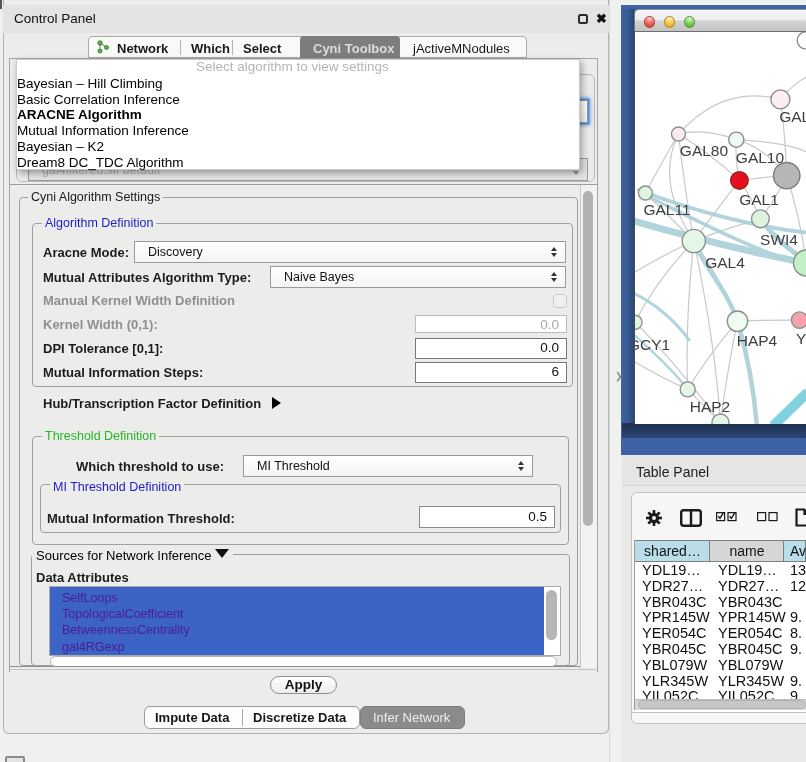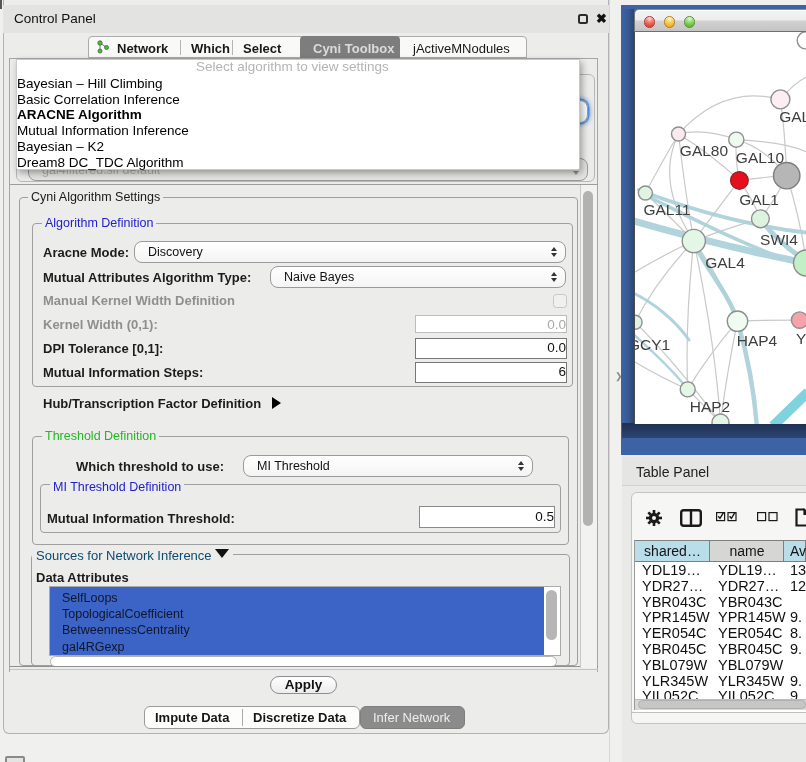--- a/index.html
+++ b/index.html
@@ -1,24 +1,24 @@
 <!DOCTYPE html>
 <html><head><meta charset="utf-8"><style>
 *{margin:0;padding:0;box-sizing:border-box}
 body{font-family:"Liberation Sans",sans-serif}
 #root{position:relative;width:806px;height:762px;overflow:hidden;background:#f0f0ee;font-family:"Liberation Sans",sans-serif}
 .abs{position:absolute}
 .lbl{position:absolute;font-size:13px;font-weight:bold;color:#1c1c1c;white-space:nowrap}
 .dis{color:#8f8f8f}
-.combo{position:absolute;background:linear-gradient(#ffffff,#f4f4f4);border:1px solid #9a9a9a;border-radius:8px;font-size:12.5px;color:#111}
+.combo{position:absolute;background:linear-gradient(#ffffff,#f4f4f4);border:1px solid #9a9a9a;border-radius:0;font-size:12.5px;color:#111}
 .combo .tx{position:absolute;left:13px;top:50%;transform:translateY(-50%);white-space:nowrap}
 .updn{position:absolute;right:8px;top:50%;transform:translateY(-50%);width:6px;height:12px}
 .updn:before{content:"";position:absolute;left:0;top:1px;border-left:3px solid transparent;border-right:3px solid transparent;border-bottom:4px solid #333}
 .updn:after{content:"";position:absolute;left:0;bottom:1px;border-left:3px solid transparent;border-right:3px solid transparent;border-top:4px solid #333}
-.tf{position:absolute;background:#fff;font-size:13.5px;color:#111;text-align:right;}
+.tf{position:absolute;background:#fff;font-size:13.5px;color:#111;text-align:right;padding-right:7px}
 .grp{position:absolute;border:1px solid #9f9f9f;border-radius:4px}
 .gt{position:absolute;top:-8px;background:#ececea;padding:0 3px;font-size:12.5px;white-space:nowrap}
 </style></head><body>
 <div id="root">
 
 <div class="abs" style="left:3px;top:0;width:606px;height:734px;background:#ececea;border:1px solid #b2b2b0;border-top:none;border-radius:0 0 6px 6px"></div>
 <div class="abs" style="left:3px;top:5px;width:606px;height:28px;background:#e3e3e1"></div>
 <div class="abs" style="left:0;top:0;width:2px;height:9px;background:#555"></div>
 <div class="abs" style="left:14px;top:11px;font-size:13.5px;color:#111">Control Panel</div>
 
@@ -100,25 +100,25 @@
       <span class="tx">MI Threshold</span>
       <span class="updn"></span>
     </div>
 
 <div class="grp" style="left:40px;top:484px;width:521px;height:49px"></div>
 <div class="gt" style="position:absolute;left:50px;top:480px;background:#ececea;padding:0 3px;font-size:12.5px;color:#2121cc">MI Threshold Definition</div>
 <div class="lbl" style="left:47px;top:511px">Mutual Information Threshold:</div>
 <div class="tf" style="left:419px;top:506px;width:136px;height:22px;border:1px solid #8a8a8a;line-height:20px">0.5</div>
 
 <div class="grp" style="left:31px;top:554px;width:539px;height:112px"></div>
-<div class="gt" style="position:absolute;left:32px;top:548px;background:#ececea;padding:0 4px;font-size:13px;color:#0c4a6e">Sources for Network Inference <span style="display:inline-block;width:0;height:0;border-left:7px solid transparent;border-right:7px solid transparent;border-top:9px solid #111;vertical-align:2px"></span></div>
+<div class="gt" style="position:absolute;left:32px;top:548px;background:#ececea;padding:0 4px;font-size:13px;color:#000000">Sources for Network Inference <span style="display:inline-block;width:0;height:0;border-left:7px solid transparent;border-right:7px solid transparent;border-top:9px solid #111;vertical-align:2px"></span></div>
 <div class="lbl" style="left:36px;top:570px">Data Attributes</div>
 <div class="abs" style="left:49px;top:586px;width:512px;height:70px;background:#fff;border:1px solid #aaa"></div>
 <div class="abs" style="left:50px;top:587px;width:494px;height:68px;background:#3c63c6"></div>
-<div class="abs" style="left:62px;top:590px;width:480px;font-size:12.5px;color:#0f172a;line-height:16.2px">SelfLoops<br>TopologicalCoefficient<br>BetweennessCentrality<br>gal4RGexp</div>
+<div class="abs" style="left:62px;top:590px;width:480px;font-size:12.5px;color:#4c1d95;line-height:16.2px">SelfLoops<br>TopologicalCoefficient<br>BetweennessCentrality<br>gal4RGexp</div>
 <div class="abs" style="left:546px;top:590px;width:11px;height:50px;background:#b6b6b6;border-radius:6px"></div>
 <div class="abs" style="left:50px;top:656px;width:507px;height:11px;background:#fff;border:1px solid #b4b4b4;border-radius:6px"></div>
 
 <div class="abs" style="left:10px;top:666px;width:588px;height:1px;background:#8f8f8f"></div>
 <div class="abs" style="left:10px;top:669px;width:588px;height:1px;background:#c4c4c4"></div>
 
 <div class="abs" style="left:580px;top:185px;width:17px;height:483px;background:#f2f2f0;border-left:1px solid #c9c9c9"></div>
 <div class="abs" style="left:583px;top:191px;width:10px;height:335px;background:#b2b2b2;border-radius:6px"></div>
 
 <div class="abs" style="left:270px;top:676px;width:67px;height:18px;background:linear-gradient(#ffffff,#ececec);border:1px solid #8e8e8e;border-radius:9px;text-align:center;font-size:13.5px;font-weight:700;color:#111;line-height:16px">Apply</div>

